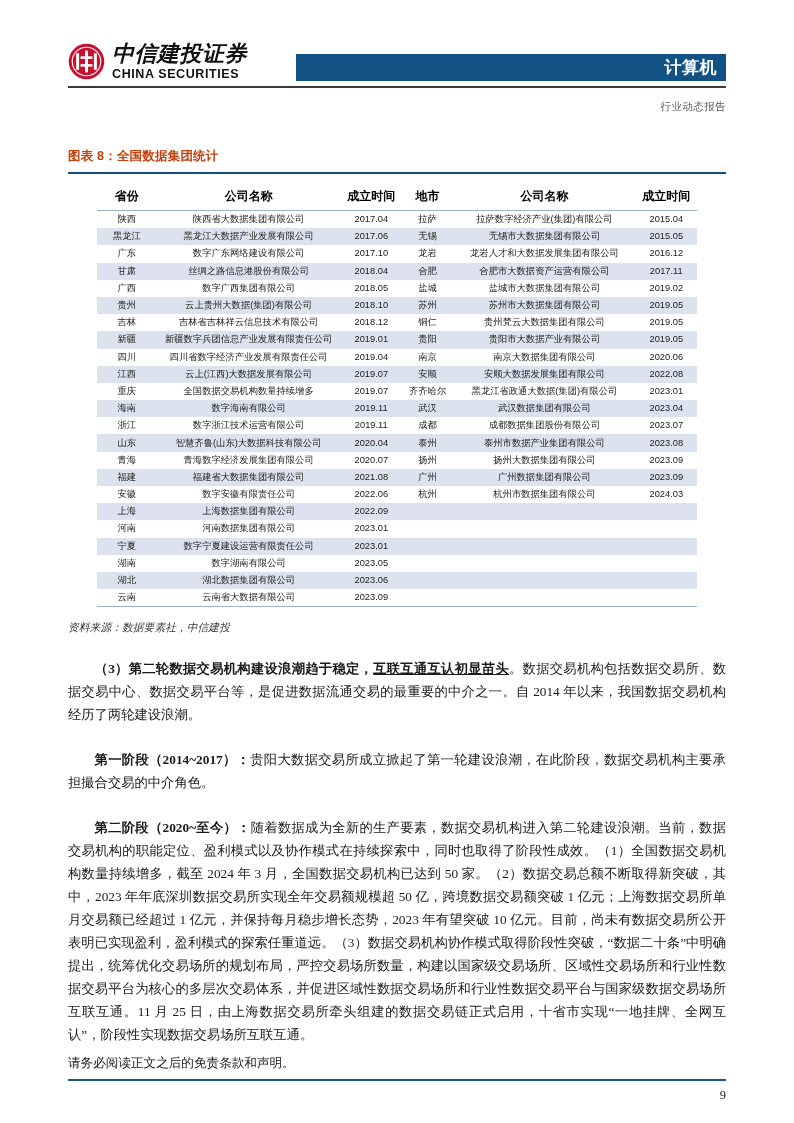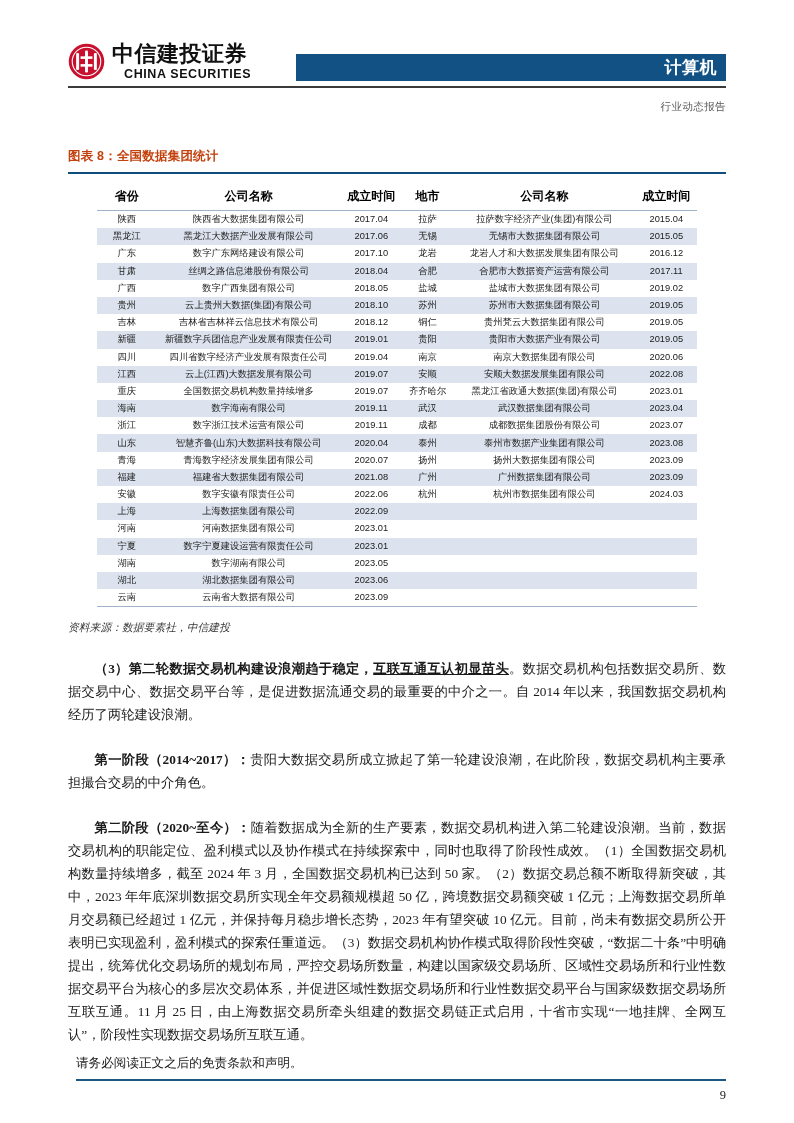--- a/index.html
+++ b/index.html
@@ -45,29 +45,29 @@
     display: flex;
     flex-direction: column;
     line-height: 1;
   }
   .logo-cn {
     font-family: "Liberation Serif", "DejaVu Serif", serif;
     font-weight: bold;
     font-size: 22px;
     letter-spacing: 0.5px;
     color: #111111;
+    font-style: italic;
   }
   .logo-en {
     font-family: "Liberation Sans", sans-serif;
     font-weight: bold;
     font-size: 12.5px;
     letter-spacing: 0.6px;
     color: #111111;
     margin-top: 3px;
-    margin-left: 12px;
   }
   .title-band {
     position: absolute;
     left: 228px;
     right: 0;
     bottom: 5px;
     height: 27px;
     background: #115184;
     display: flex;
     align-items: center;
@@ -164,21 +164,21 @@
     margin-top: 14px;
     font-size: 10.8px;
     font-style: italic;
     color: #3a3a3a;
     font-family: "Liberation Serif", "DejaVu Serif", serif;
   }
 
   
   .footer {
     position: absolute;
-    left: 76px;
+    left: 68px;
     right: 68px;
     bottom: 20px;
   }
   .footer-note {
     font-size: 12.6px;
     color: #1a1a1a;
   }
   .footer-rule {
     margin-top: 7px;
     height: 2.2px;

